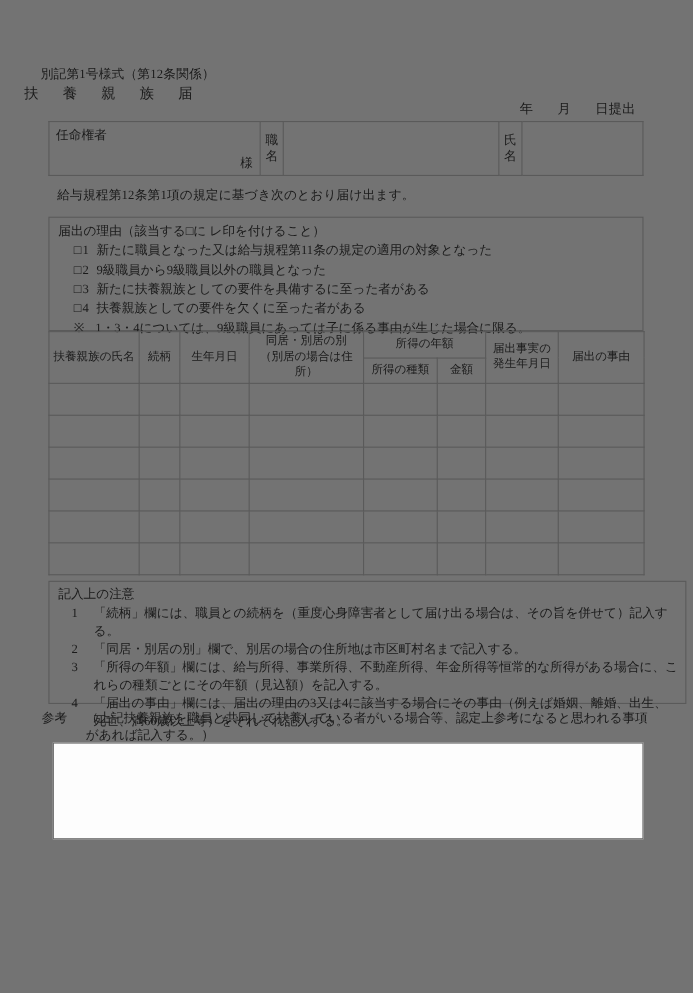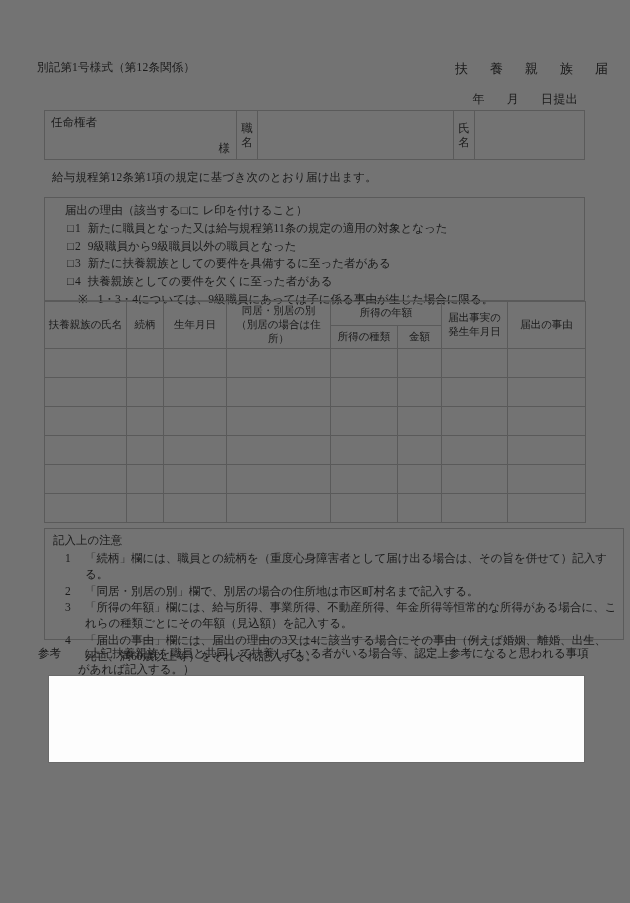--- a/index.html
+++ b/index.html
@@ -27,22 +27,22 @@
     left: 37px;
     top: 60px;
     font-size: 11.5px;
     letter-spacing: 0.2px;
     white-space: nowrap;
   }
   .doc-title {
     position: absolute;
     left: 0;
     right: 0;
-    top: 60px;
-    text-align: right;
+    top: 76px;
+    text-align: left;
     font-size: 13px;
     letter-spacing: 22px;
     text-indent: 22px;
     white-space: nowrap;
   }
   .submit-date {
     position: absolute;
     right: 52px;
     top: 91px;
     font-size: 12px;
@@ -103,34 +103,34 @@
     left: 44px;
     top: 197px;
     width: 541px;
     height: 104px;
     border: 1px solid #5a5a5a;
     box-sizing: border-box;
     padding: 4px 0 0 0;
   }
   .reason-title {
     font-size: 11.5px;
-    margin: 1px 0 2px 20px;
+    margin: 1px 0 2px 8px;
     white-space: nowrap;
   }
   .reason-item {
     font-size: 11.5px;
     margin: 0 0 1px 22px;
     line-height: 1.45;
     white-space: nowrap;
   }
   .reason-item .cbox { margin-right: 1px; }
   .reason-item .num { margin-right: 7px; }
   .reason-note {
     font-size: 11.5px;
-    margin: 0 0 0 33px;
+    margin: 0 0 0 22px;
     line-height: 1.45;
     white-space: nowrap;
   }
   .reason-note .mark { margin-right: 10px; }
 
   
   .main-table {
     position: absolute;
     left: 44px;
     top: 301px;

